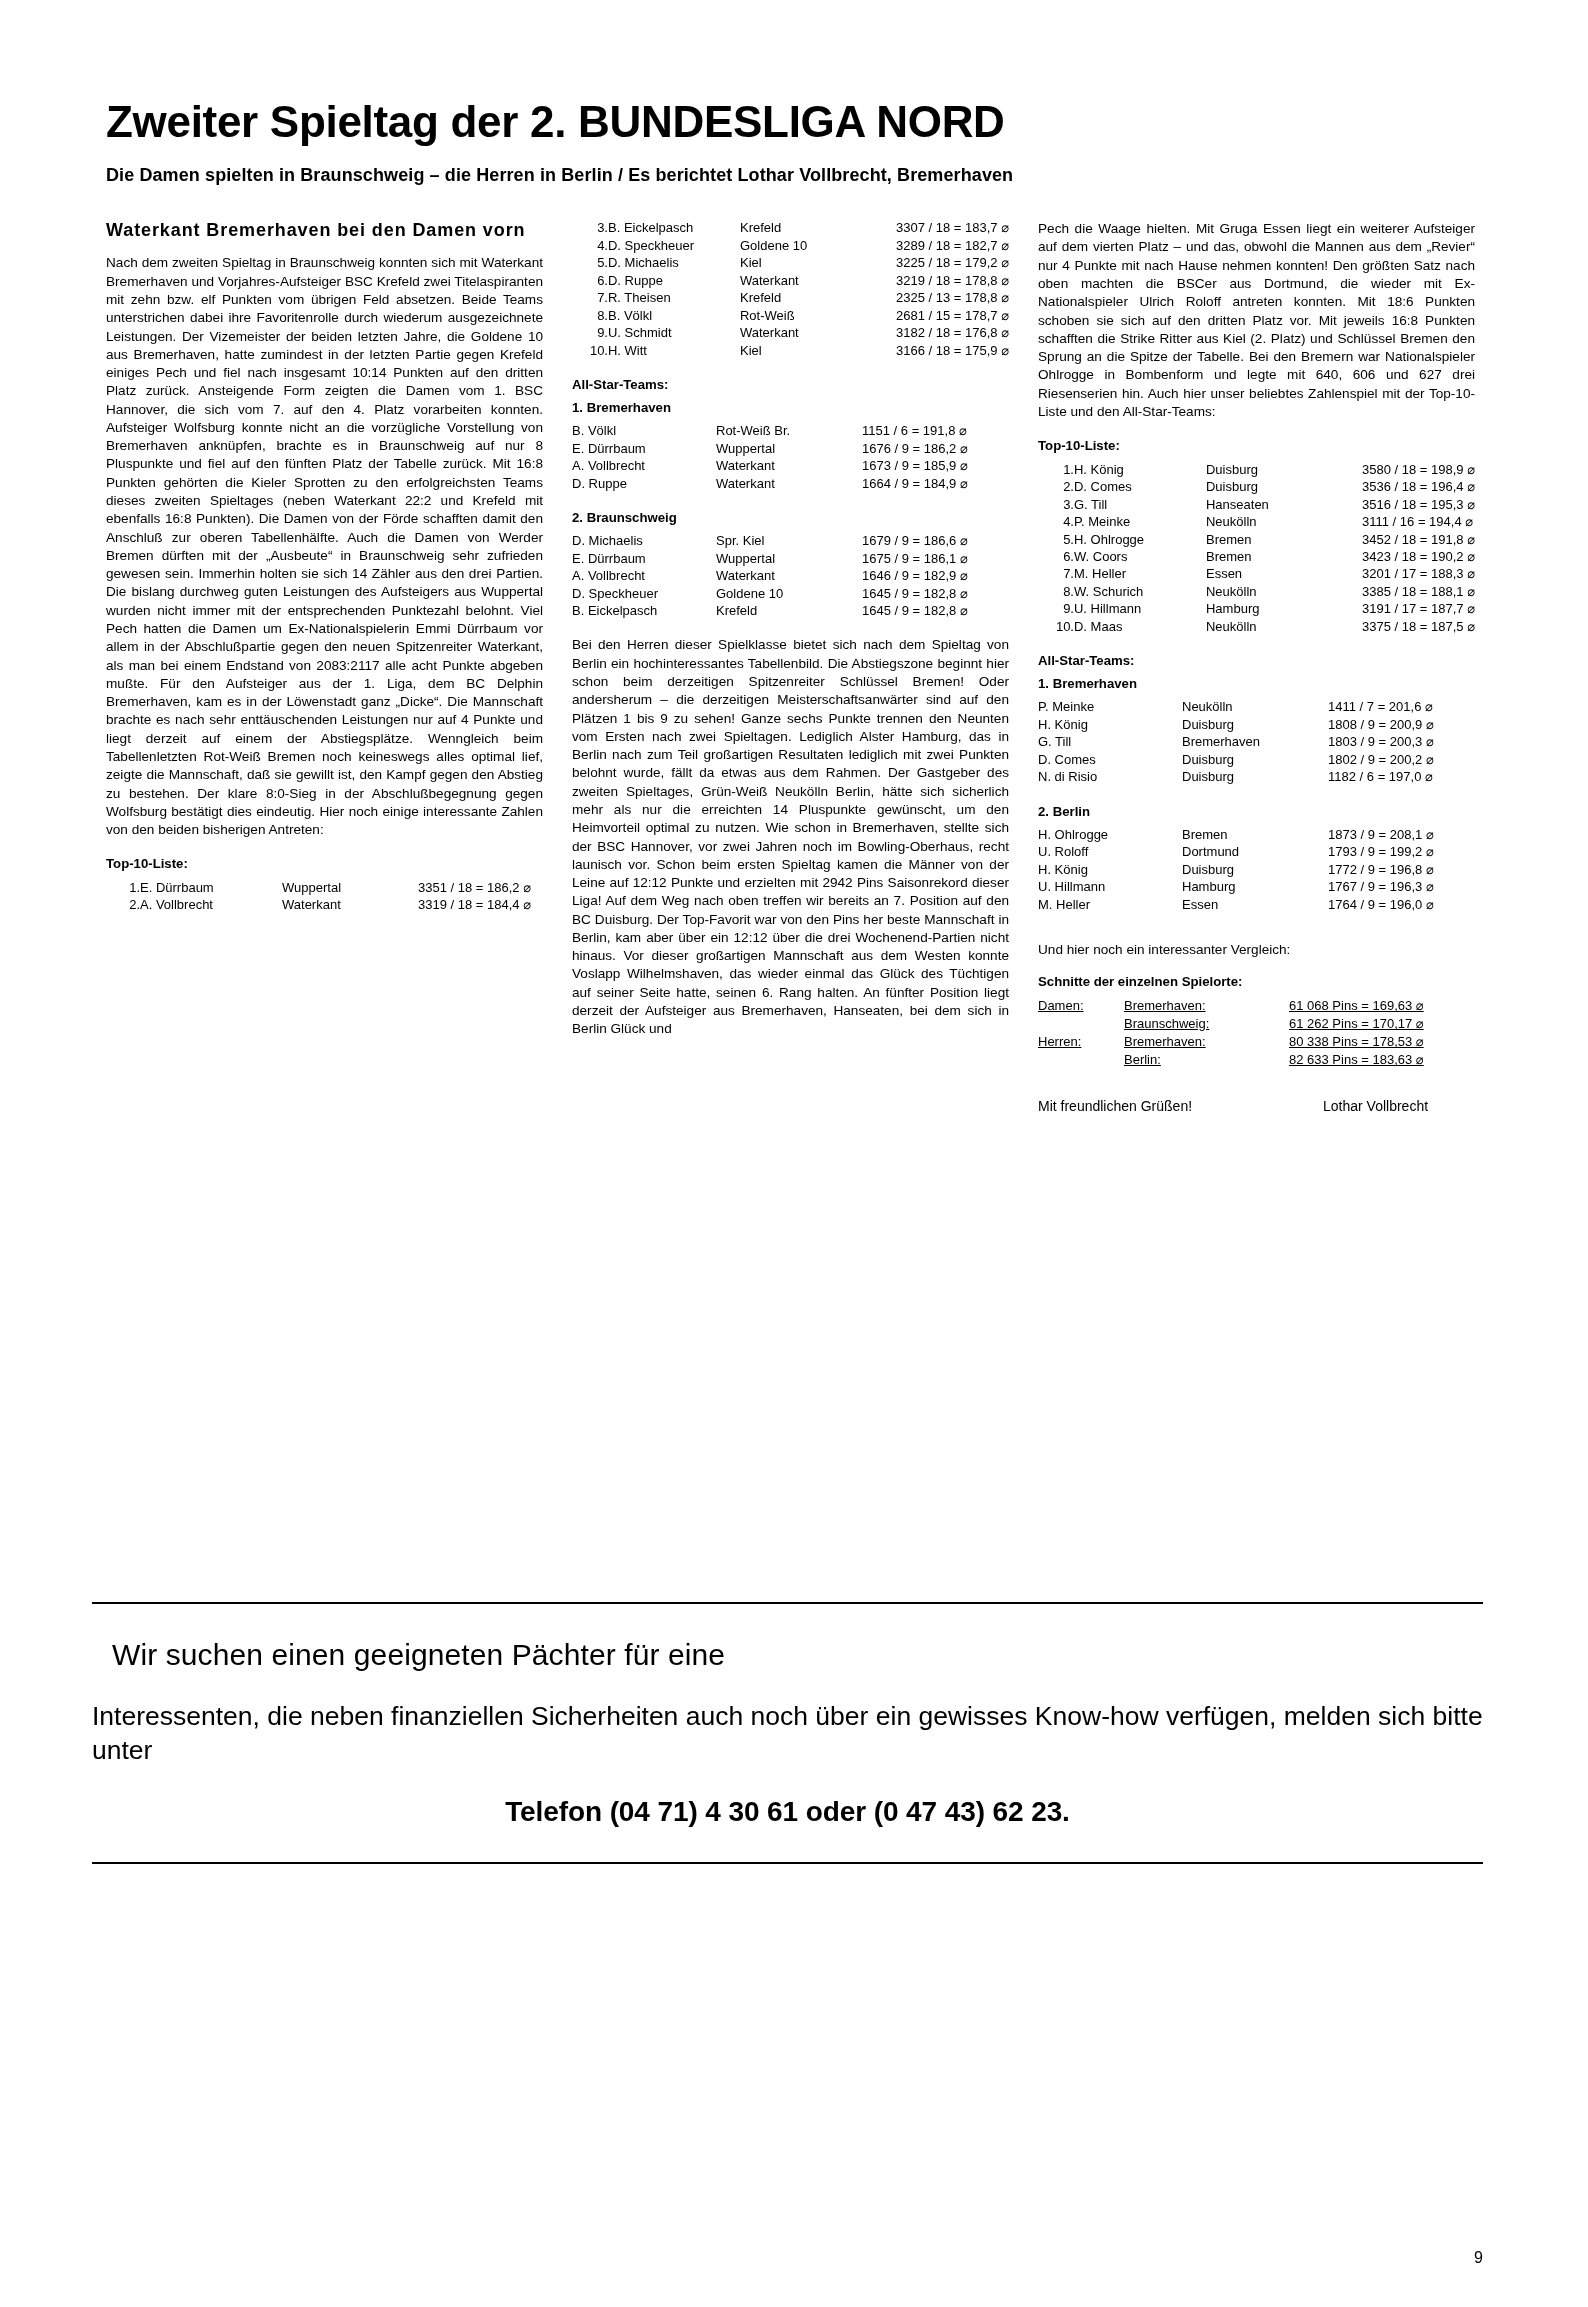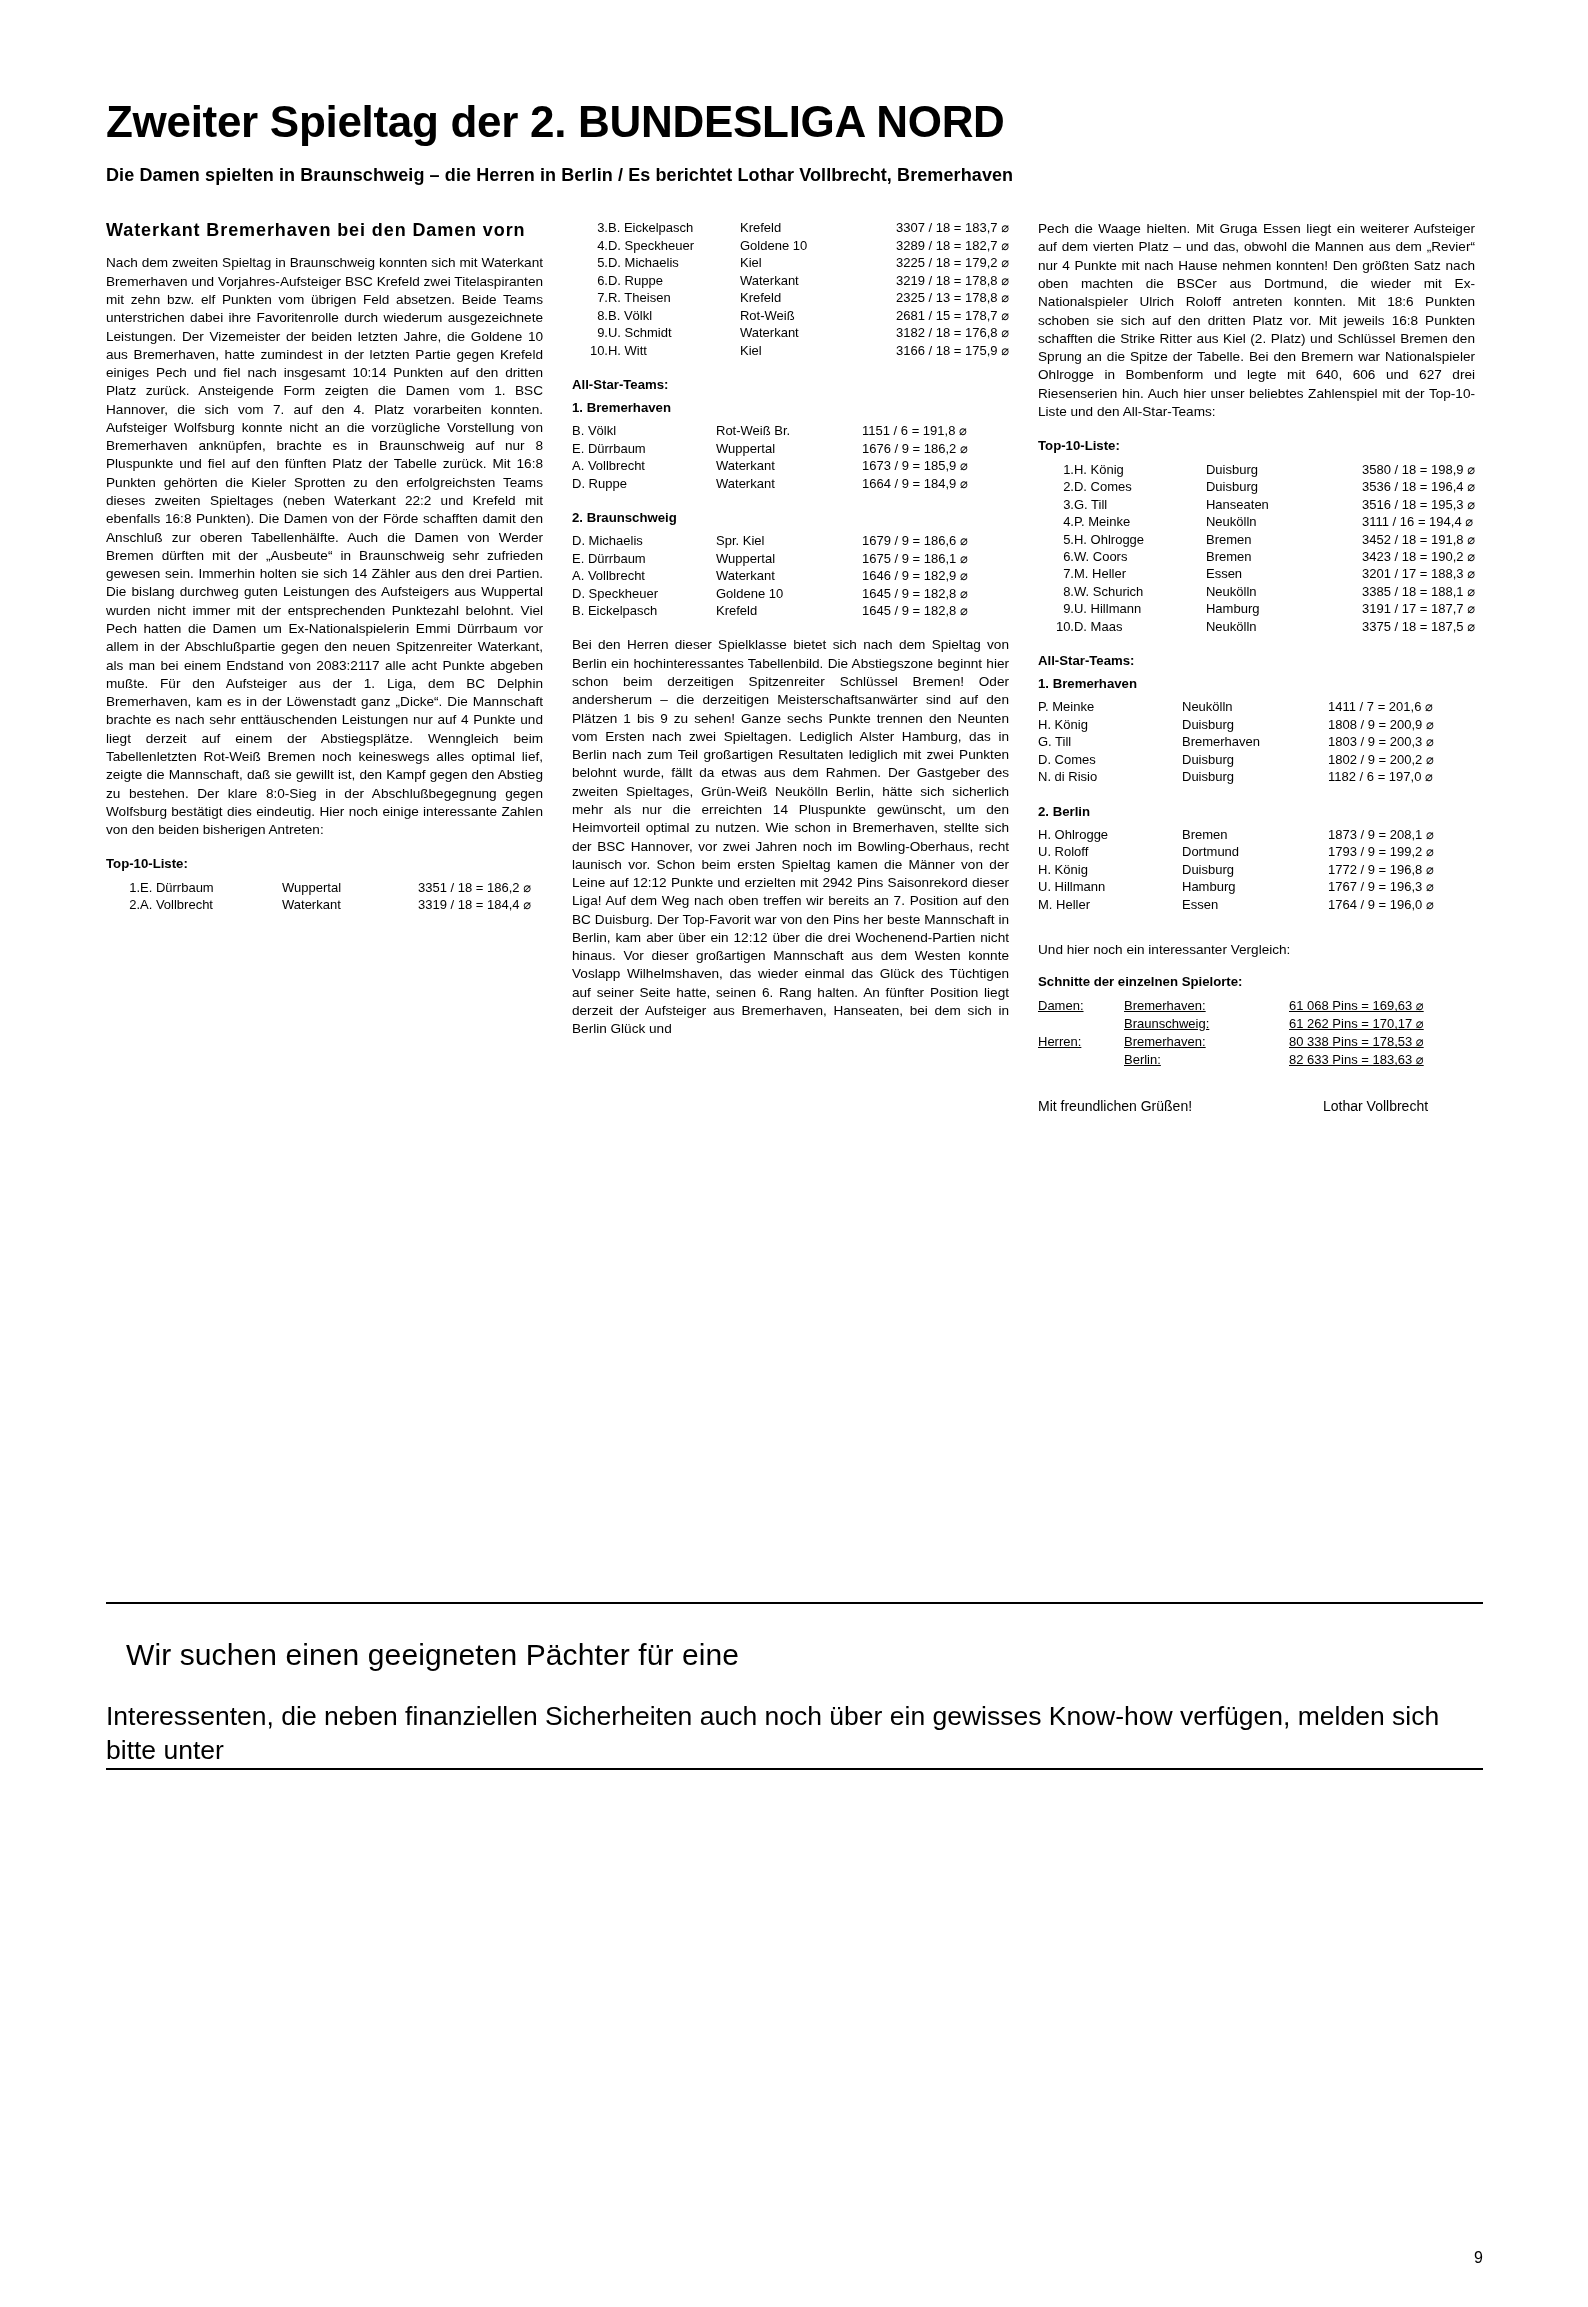--- a/index.html
+++ b/index.html
@@ -132,21 +132,21 @@
   }
 
   
   .rule {
     border: none;
     border-top: 2px solid #000;
     margin: 0;
   }
   .advert {
     position: absolute;
-    left: 106px;
+    left: 92px;
     right: 106px;
     top: 1602px;
   }
   .ad-line1 {
     font-size: 30px;
     margin: 34px 0 0 20px;
     letter-spacing: 0.1px;
   }
   .ad-line2 {
     font-size: 40px;
@@ -493,19 +493,20 @@
         <div>Lothar Vollbrecht</div>
       </div>
     </div>
 
   </div>
 
   <div class="advert">
     <hr class="rule">
     <div class="ad-line1">Wir suchen einen geeigneten Pächter für eine</div>
     <div class="ad-line4">Interessenten, die neben finanziellen Sicherheiten auch noch über ein gewisses Know-how verfügen, melden sich bitte unter</div>
+    <div class="ad-line5">Telefon (04 71) 4 30 61 oder (0 47 43) 62 23.</div>
     <hr class="rule">
   </div>
 
   <div class="page-number">9</div>
 
 </div>
 
 
 </body></html>

